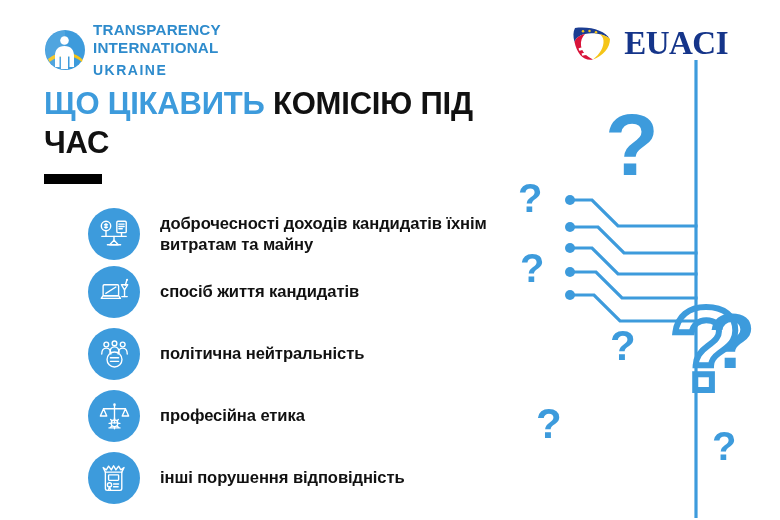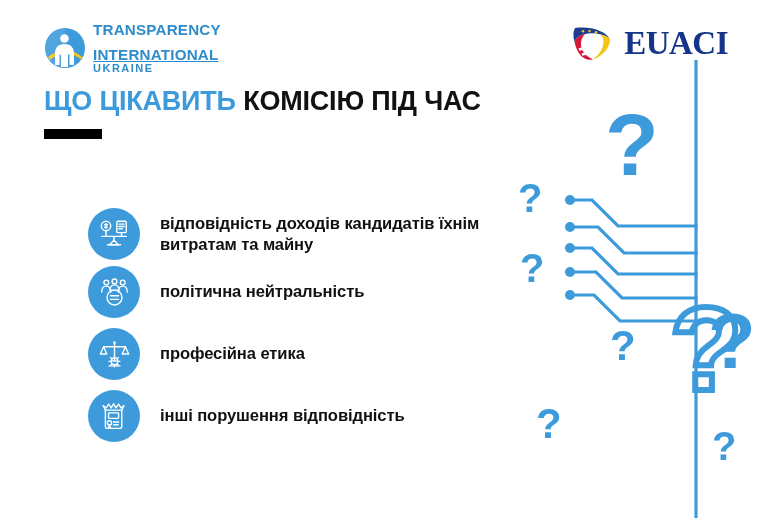--- a/index.html
+++ b/index.html
@@ -32,27 +32,27 @@
     display: flex;
     flex-direction: column;
     line-height: 1.0;
   }
   .ti-l1, .ti-l2 {
     font-size: 15.2px;
     font-weight: bold;
     letter-spacing: 0.2px;
     color: #2e8bcc;
   }
-  .ti-l2 { margin-top: 10px; text-decoration: underline; }
+  .ti-l2 { margin-top: 3px; }
   .ti-l3 {
-    font-size: 11px;
+    font-size: 14px;
     font-weight: bold;
     letter-spacing: 1.5px;
     color: #2e8bcc;
-    margin-top: 1px;
+    margin-top: 8px;
   }
 
   .euaci-logo {
     position: absolute;
     right: 52px;
     top: 22px;
     display: flex;
     align-items: center;
     gap: 9px;
     font-family: Liberation Serif, serif;
@@ -66,21 +66,21 @@
   }
 
   
   .title-block {
     position: absolute;
     left: 44px;
     top: 84px;
     width: 480px;
   }
   .title-line {
-    font-size: 27px;
+    font-size: 31px;
     font-weight: bold;
     color: #111111;
     letter-spacing: -0.2px;
     line-height: 1.27;
     text-transform: uppercase;
   }
   .title-accent { color: #3d9bdc; }
   .title-rule {
     margin-top: 11px;
     width: 58px;
@@ -185,23 +185,38 @@
           <path d="M8.5 6 L8.5 11 M7 7.2 Q8.5 6.2 10 7.2 M7 9.8 Q8.5 10.8 10 9.8"></path>
           <rect x="20" y="3.5" width="10" height="12" rx="1.2"></rect>
           <path d="M22.2 6.5 L27.8 6.5 M22.2 9 L27.8 9 M22.2 11.5 L25.8 11.5"></path>
           <path d="M4 19.5 L30 19.5"></path>
           <path d="M8.5 13.5 L8.5 19.5 M25 15.5 L25 19.5"></path>
           <path d="M17 19.5 L17 24"></path>
           <path d="M12.5 28.5 L21.5 28.5 L17 23.5 Z"></path>
           <path d="M10 28.5 L24 28.5"></path>
         </svg>
       </span>
-      <span class="item-text">відповідність доходів кандидатів їхнім витратам та майну</span>
-    </div>
-
+      <span class="item-text">доброчесності доходів кандидатів їхнім витратам та майну</span>
+    </div>
+
+    <div class="list-item">
+      <span class="bullet-icon">
+        <svg viewBox="0 0 34 34" width="31" height="31" fill="none" stroke="#ffffff" stroke-width="1.5" stroke-linecap="round" stroke-linejoin="round">
+          <rect x="4.5" y="8.5" width="17" height="12" rx="1.3"></rect>
+          <path d="M7.5 18 L18.5 11"></path>
+          <path d="M2.5 23.5 L23.5 23.5 L21.5 20.5 L4.5 20.5 Z"></path>
+          <path d="M24.5 8.5 L31.5 8.5 L28 14 Z"></path>
+          <path d="M28 14 L28 21.5"></path>
+          <path d="M25 21.5 L31 21.5"></path>
+          <path d="M30.5 3.5 L28.8 9"></path>
+          <circle cx="30.8" cy="3" r="1.1" fill="#ffffff" stroke="none"></circle>
+        </svg>
+      </span>
+      <span class="item-text">спосіб життя кандидатів</span>
+    </div>
 
     <div class="list-item">
       <span class="bullet-icon">
         <svg viewBox="0 0 34 34" width="31" height="31" fill="none" stroke="#ffffff" stroke-width="1.5" stroke-linecap="round" stroke-linejoin="round">
           <circle cx="8" cy="6" r="2.6"></circle>
           <circle cx="17" cy="4.8" r="2.6"></circle>
           <circle cx="26" cy="6" r="2.6"></circle>
           <path d="M3 16.5 C3 12 5.2 10 8 10 C10.8 10 13 12 13 16.5"></path>
           <path d="M12 15 C12 10.6 14.2 8.6 17 8.6 C19.8 8.6 22 10.6 22 15"></path>
           <path d="M21 16.5 C21 12 23.2 10 26 10 C28.8 10 31 12 31 16.5"></path>

